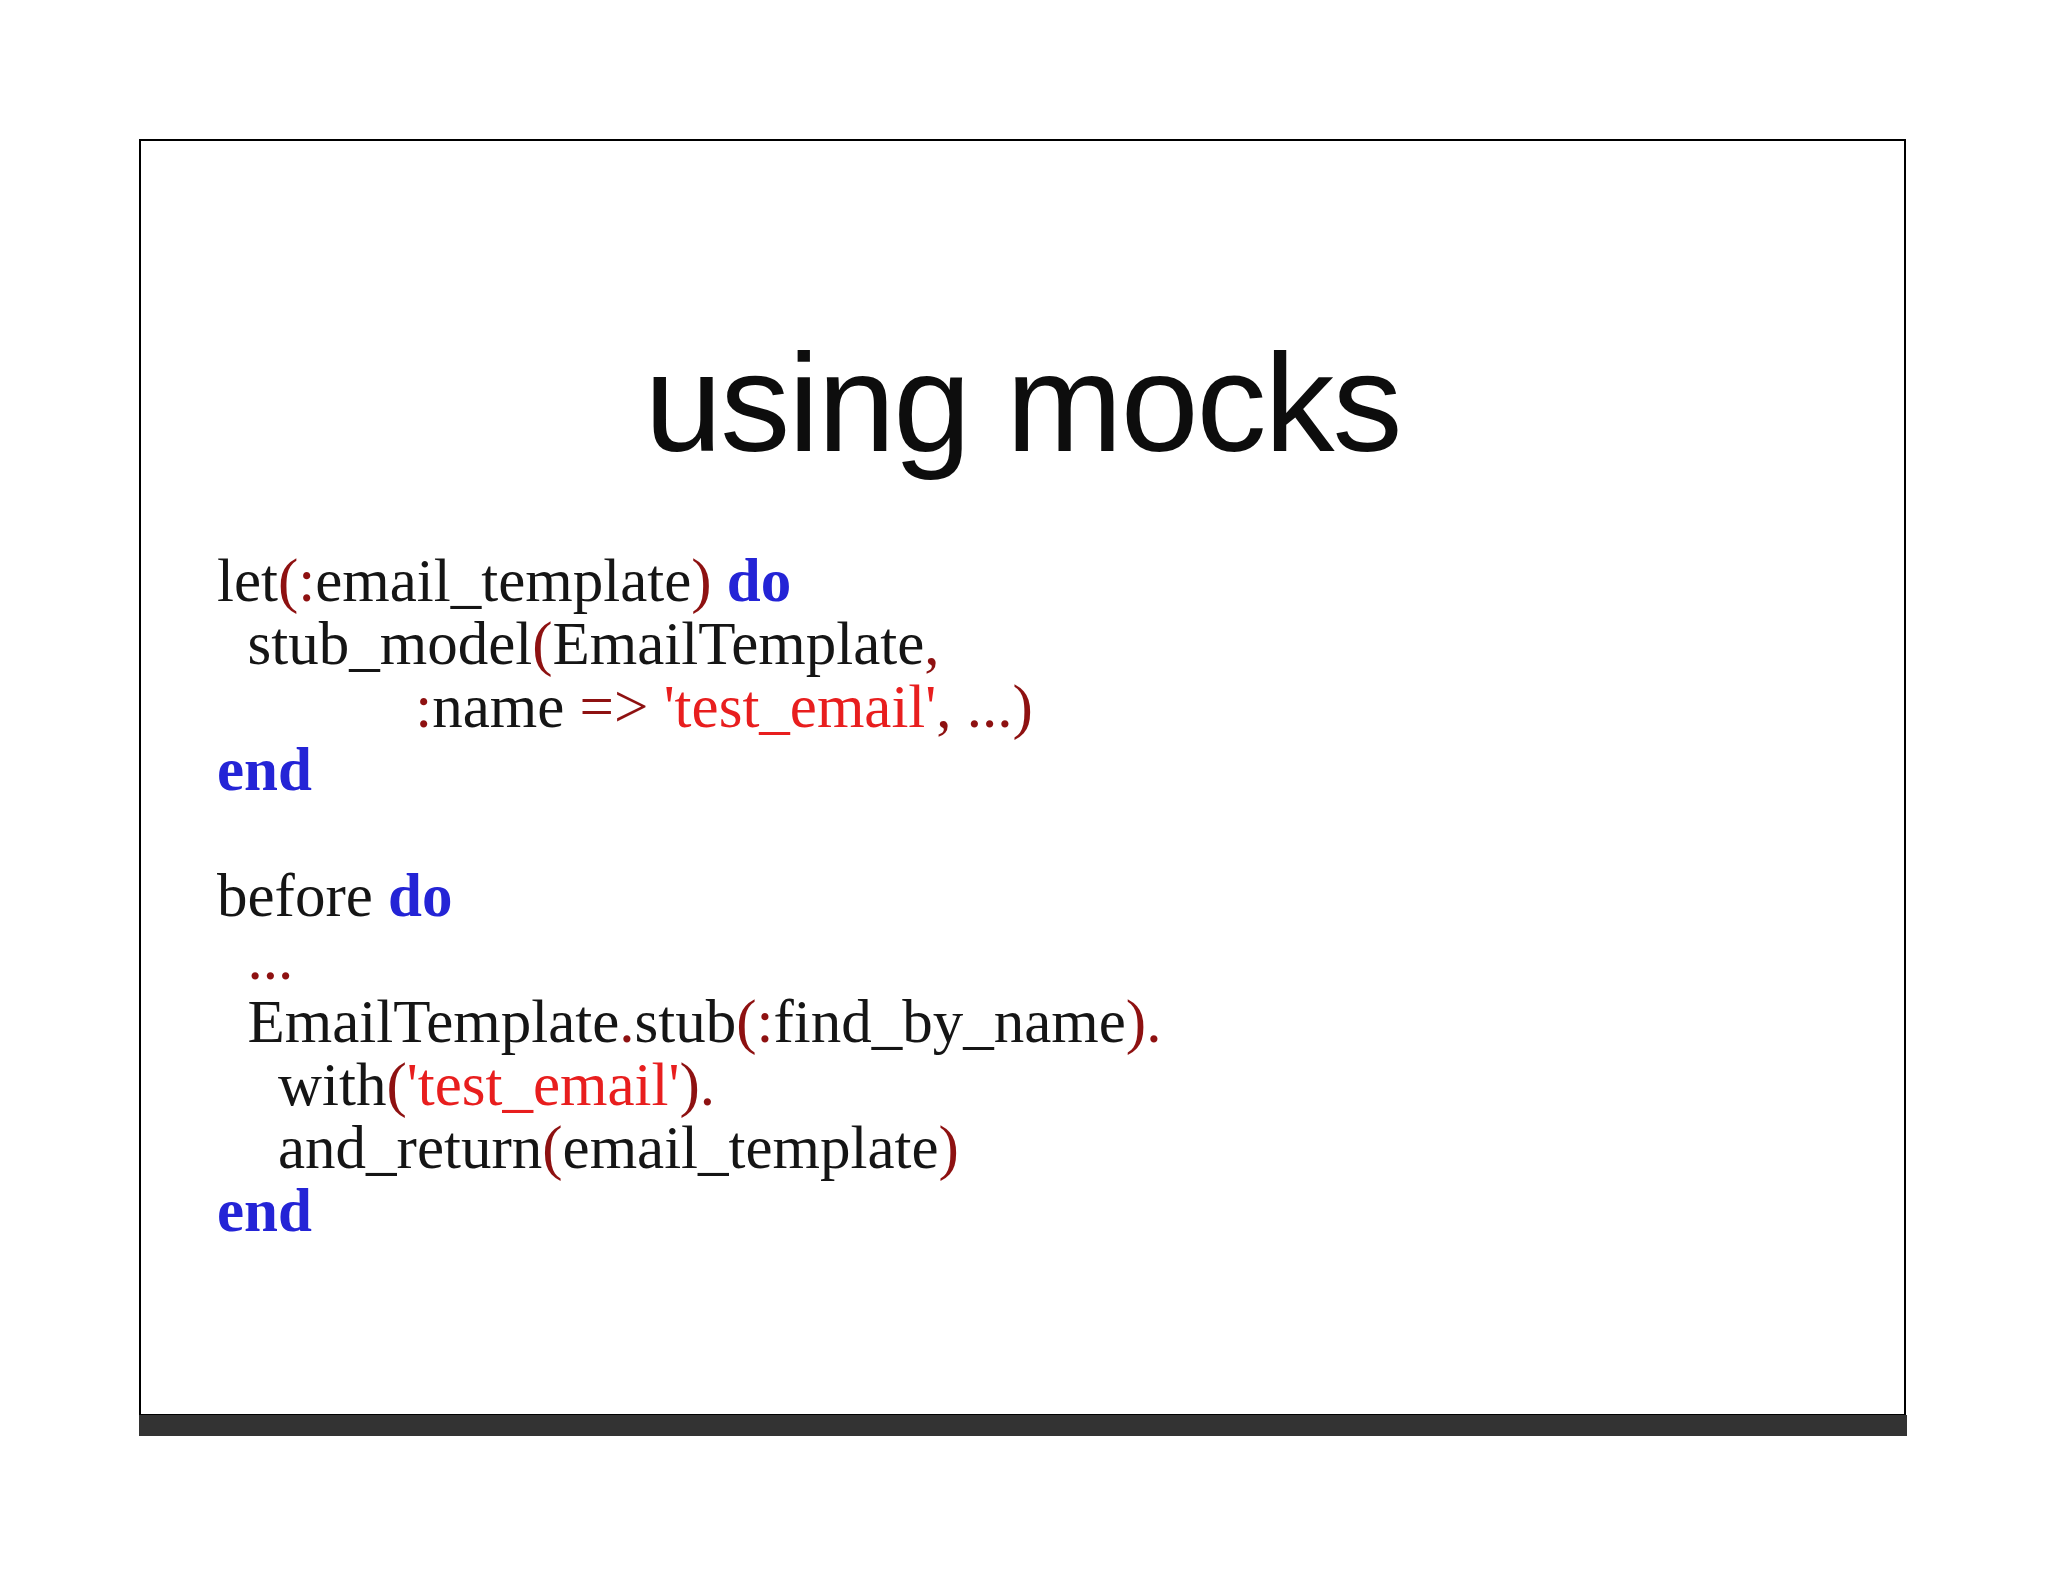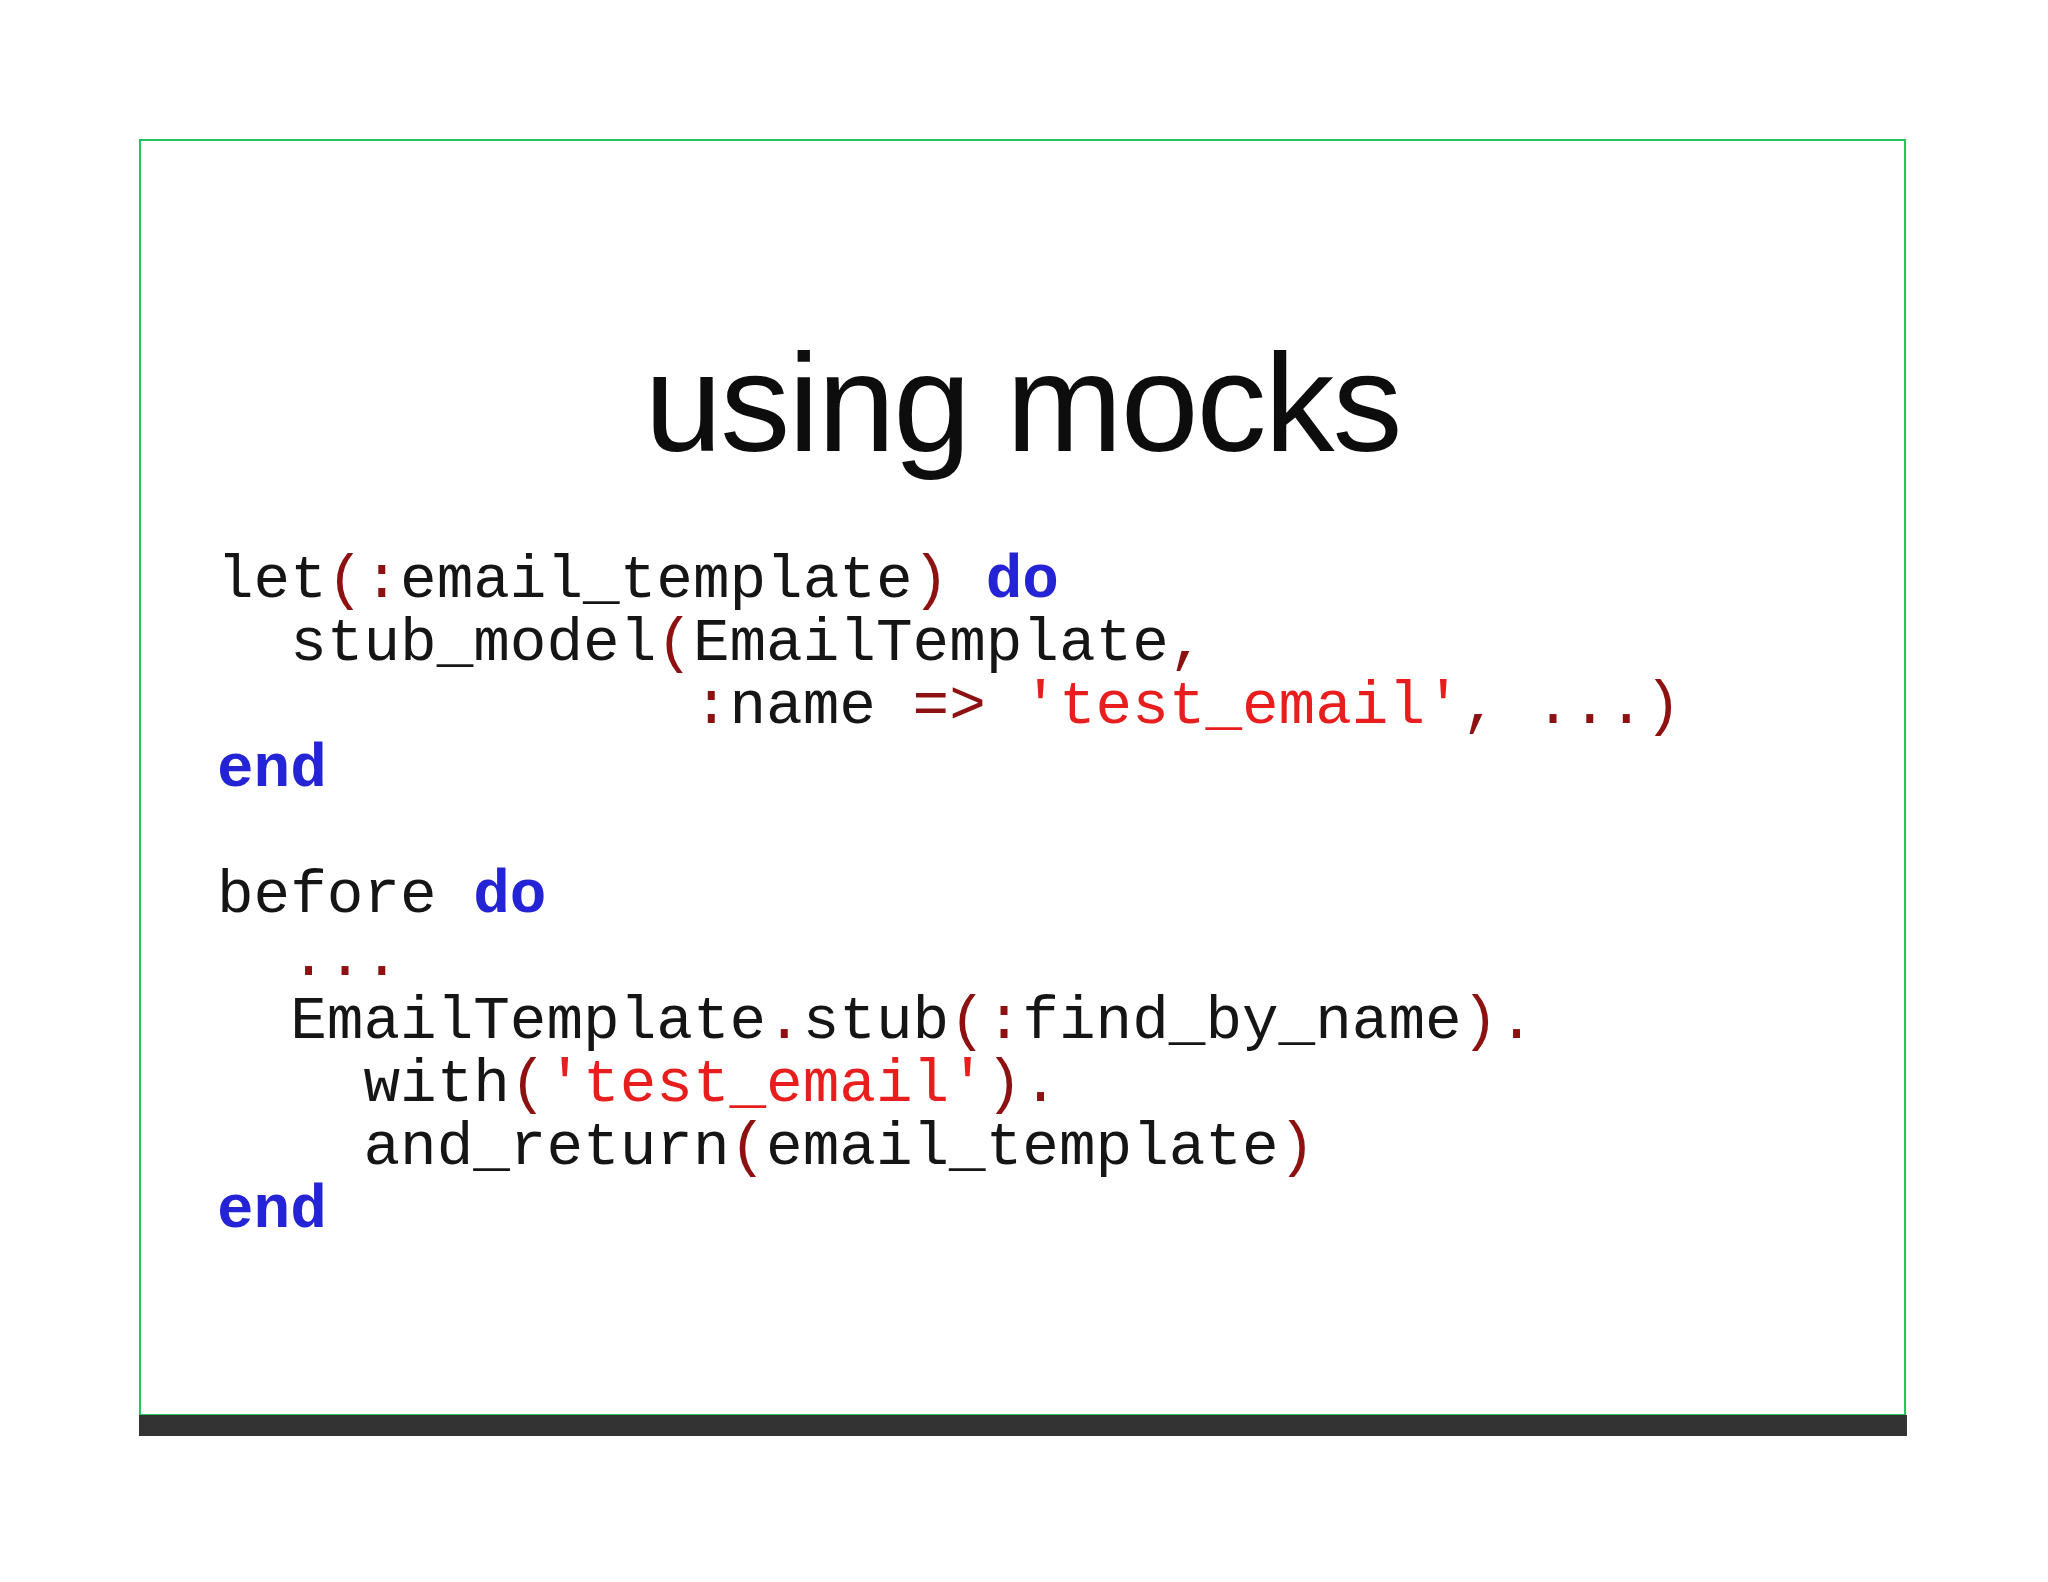--- a/index.html
+++ b/index.html
@@ -11,21 +11,21 @@
     position: relative;
     font-family: "Liberation Sans", sans-serif;
   }
   .slide {
     position: absolute;
     left: 139px;
     top: 139px;
     width: 1763px;
     height: 1273px;
     background: #ffffff;
-    border: 2px solid #22c55e;
+    border: 2px solid #000000;
   }
   .slide-title {
     position: absolute;
     left: 0;
     top: 182px;
     width: 100%;
     margin: 0;
     text-align: center;
     font-family: "Liberation Sans", sans-serif;
     font-size: 140px;
@@ -33,21 +33,21 @@
     line-height: 160px;
     letter-spacing: -2px;
     color: #0d0d0d;
     white-space: nowrap;
   }
   .code-block {
     position: absolute;
     left: 76px;
     top: 408px;
     margin: 0;
-    font-family: Liberation Mono, monospace;
+    font-family: Liberation Serif, serif;
     font-size: 61px;
     line-height: 63px;
     white-space: pre;
     color: #151515;
   }
   .code-line {
     height: 63px;
   }
   .tok-keyword { font-weight: bold; }
   .shadow-bar {

